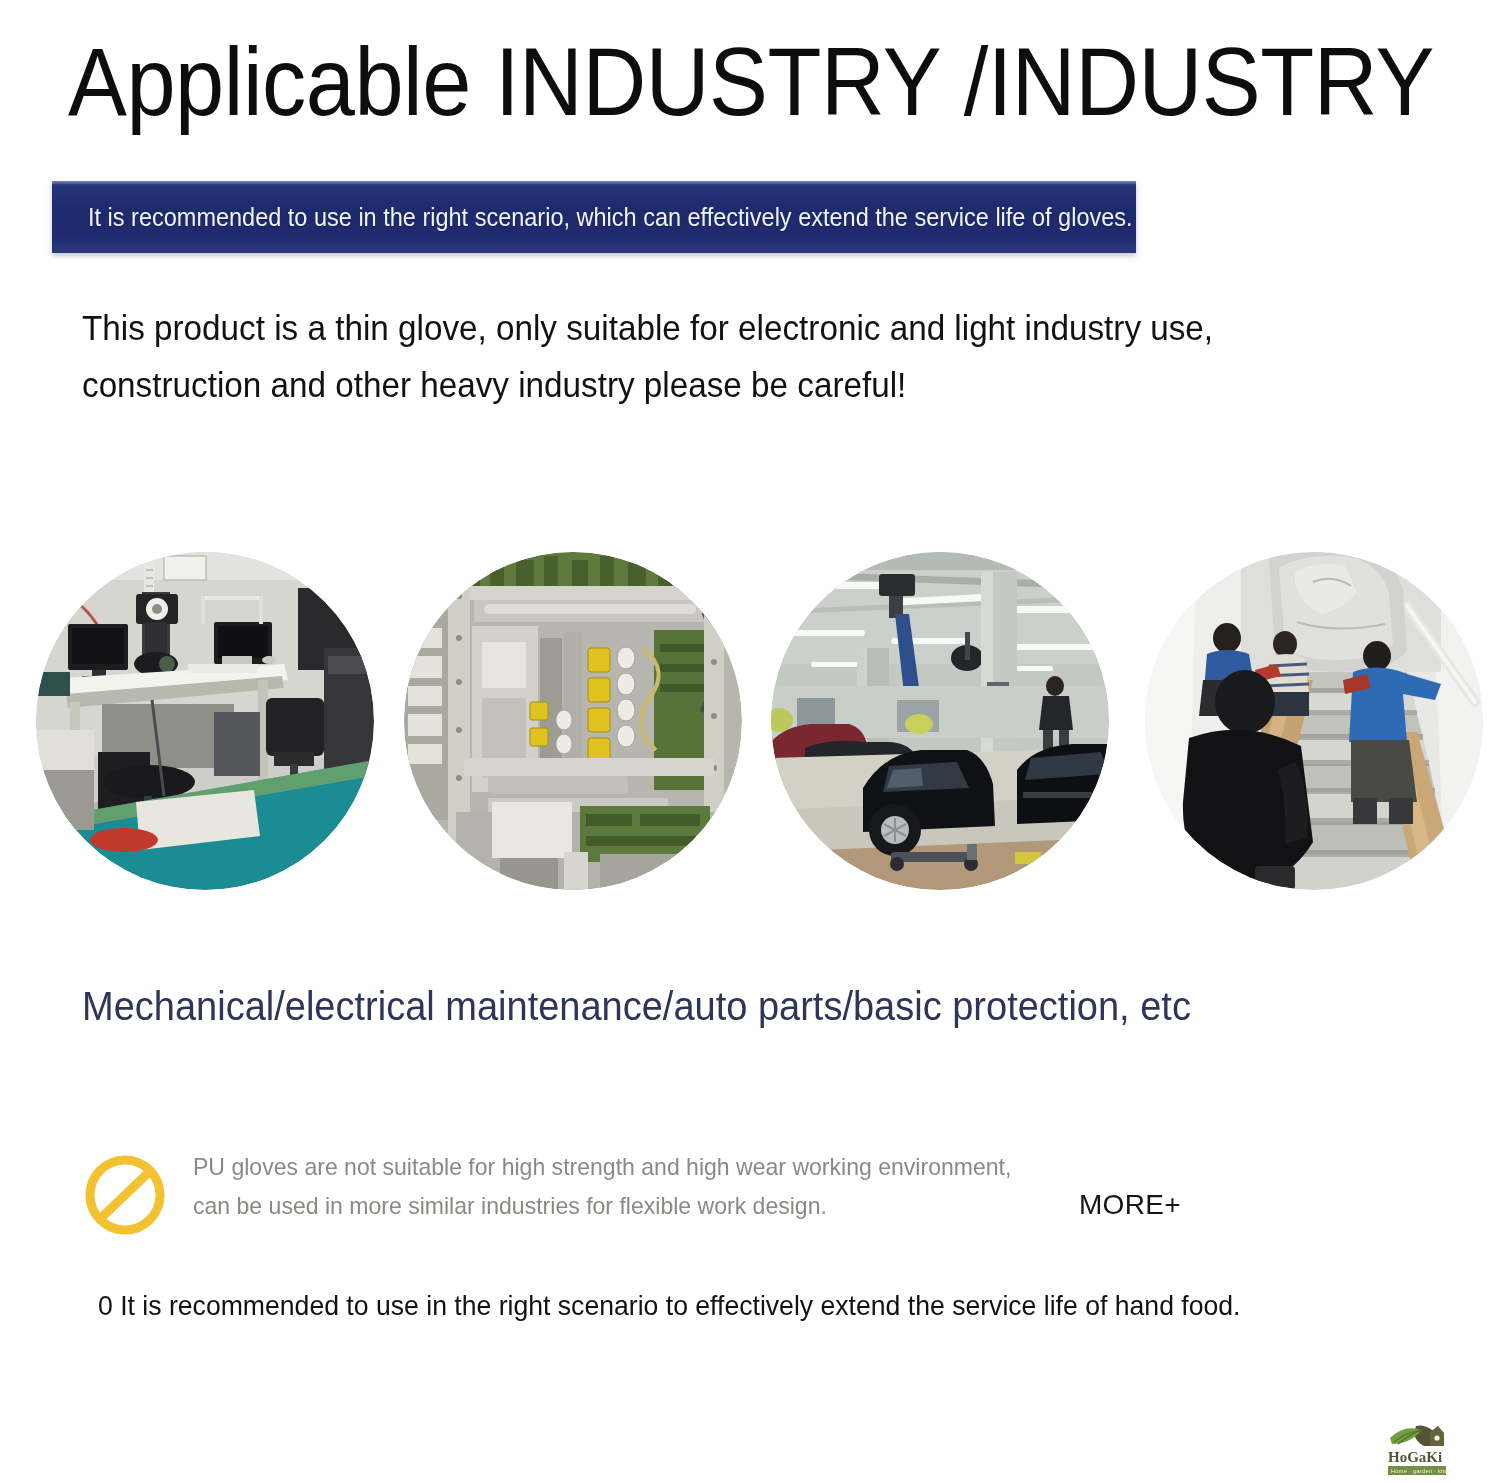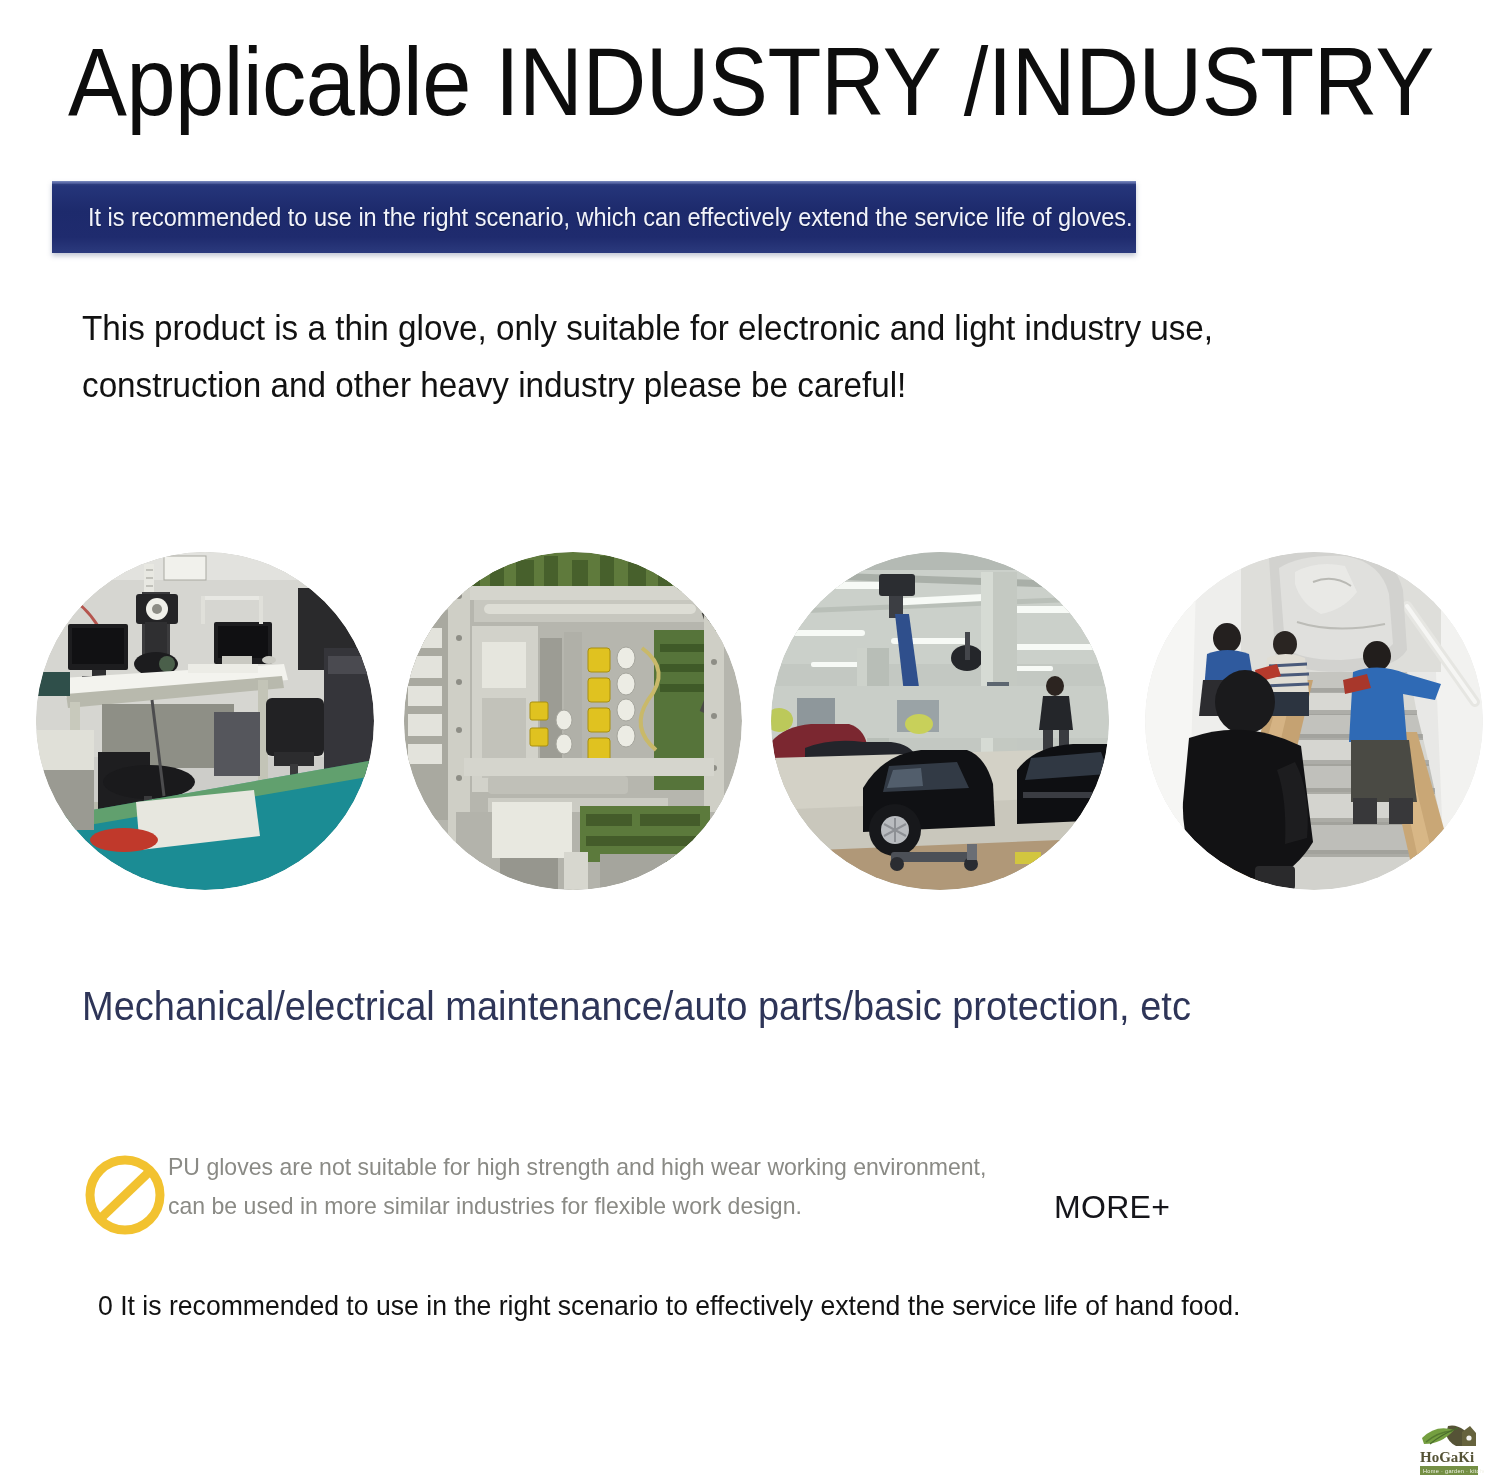--- a/index.html
+++ b/index.html
@@ -124,36 +124,37 @@
     display: flex;
     align-items: flex-start;
   }
   #prohibition-icon {
     flex: 0 0 auto;
     width: 86px;
     height: 86px;
     margin-top: 6px;
   }
   #warning-text-wrap {
+    margin-left: 25px;
     padding-top: 2px;
     position: relative;
   }
   #warning-text {
     font-size: 24px;
     line-height: 1.62;
     color: #8a8a85;
     width: 890px;
     transform: scaleX(0.96);
     transform-origin: left top;
   }
   #more-link {
     position: absolute;
     left: 886px;
     top: 43px;
-    font-size: 32px;
+    font-size: 28px;
     color: #15151a;
     letter-spacing: 0.3px;
     white-space: nowrap;
   }
 
   
   #footer-note {
     position: absolute;
     left: 98px;
     top: 1290px;
@@ -165,21 +166,20 @@
   }
 
   
   #watermark-logo {
     position: absolute;
     left: 1380px;
     top: 1420px;
     width: 72px;
     height: 60px;
     opacity: 0.95;
-    margin-left: 32px;
   }
   #watermark-logo svg { display: block; }
 </style>
 </head>
 <body>
 
 <div id="page-title">Applicable INDUSTRY /INDUSTRY</div>
 
 <div id="banner">
   <div id="banner-text">It is recommended to use in the right scenario, which can effectively extend the service life of gloves.</div>

